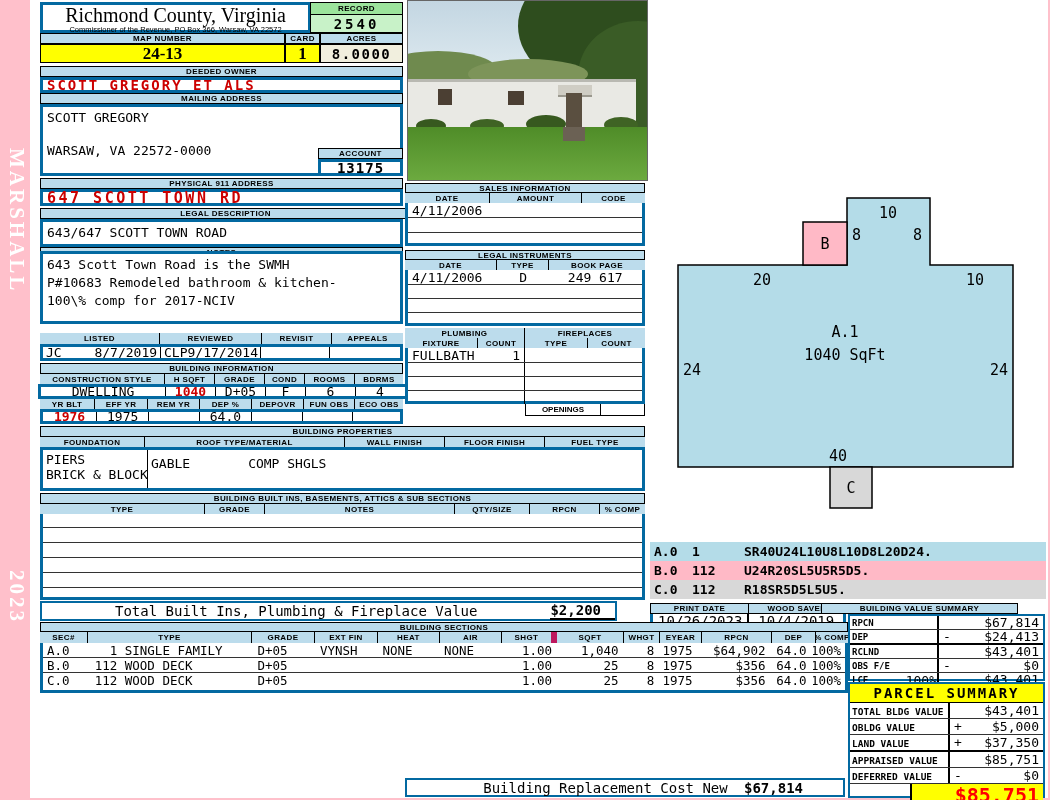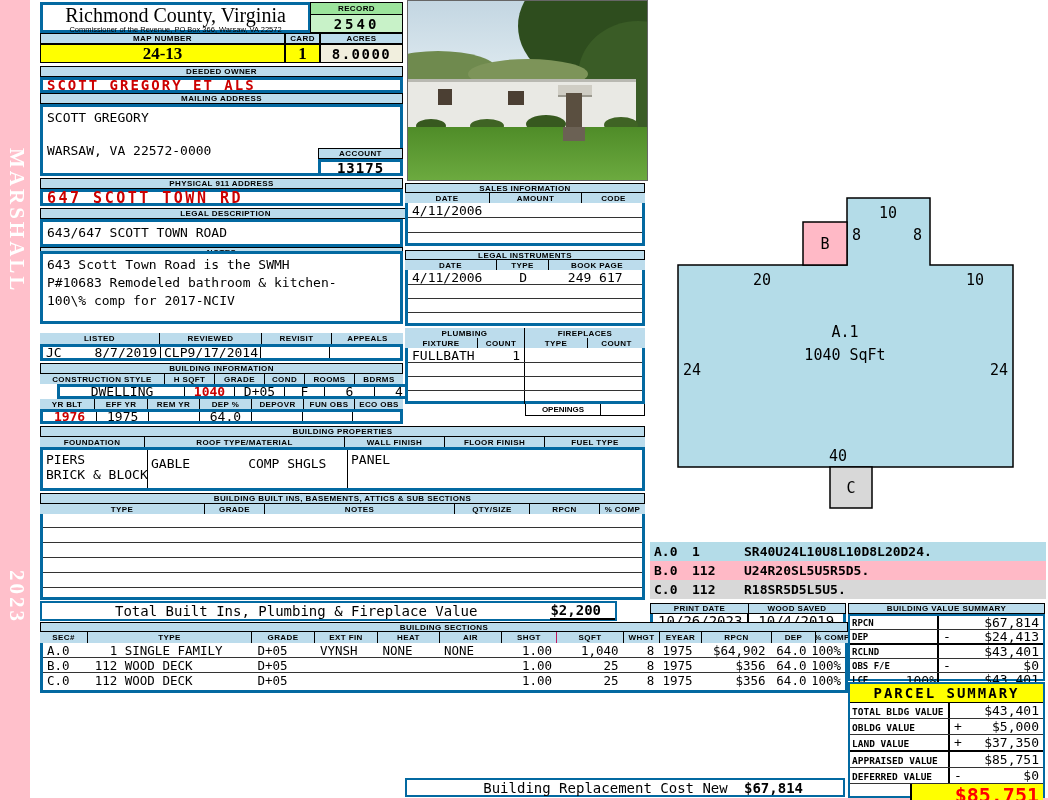--- a/index.html
+++ b/index.html
@@ -93,21 +93,21 @@
 
 <div class="abs hdr" style="left:40px;top:363px;width:363px;height:11px">BUILDING INFORMATION</div>
 <div class="abs cells" style="left:40px;top:374px;width:363px;height:10px">
   <div class="hdr" style="width:125px;border:none;border-right:1px solid #000">CONSTRUCTION STYLE</div>
   <div class="hdr" style="width:50px;border:none;border-right:1px solid #000">H SQFT</div>
   <div class="hdr" style="width:50px;border:none;border-right:1px solid #000">GRADE</div>
   <div class="hdr" style="width:40px;border:none;border-right:1px solid #000">COND</div>
   <div class="hdr" style="width:50px;border:none;border-right:1px solid #000">ROOMS</div>
   <div class="hdr" style="width:48px;border:none">BDRMS</div>
 </div>
-<div class="abs cells box" style="left:57px;top:384px;width:398px;height:15px">
+<div class="abs cells box" style="left:38px;top:384px;width:398px;height:15px">
   <div class="val cc" style="width:125px">DWELLING</div>
   <div class="val cc red" style="width:50px">1040</div>
   <div class="val cc" style="width:50px">D+05</div>
   <div class="val cc" style="width:40px">F</div>
   <div class="val cc" style="width:50px">6</div>
   <div class="val cc" style="width:48px">4</div>
 </div>
 <div class="abs cells" style="left:40px;top:399px;width:363px;height:10px">
   <div class="hdr" style="width:55px;border:none;border-right:1px solid #000">YR BLT</div>
   <div class="hdr" style="width:53px;border:none;border-right:1px solid #000">EFF YR</div>
@@ -131,21 +131,20 @@
 <div class="abs cells" style="left:40px;top:437px;width:605px;height:10px">
   <div class="hdr" style="width:105px;border:none;border-right:1px solid #000">FOUNDATION</div>
   <div class="hdr" style="width:200px;border:none;border-right:1px solid #000">ROOF TYPE/MATERIAL</div>
   <div class="hdr" style="width:100px;border:none;border-right:1px solid #000">WALL FINISH</div>
   <div class="hdr" style="width:100px;border:none;border-right:1px solid #000">FLOOR FINISH</div>
   <div class="hdr" style="width:100px;border:none">FUEL TYPE</div>
 </div>
 <div class="abs cells box" style="left:40px;top:447px;width:605px;height:44px">
   <div class="val" style="width:105px;padding:2px 0 0 3px"><span>PIERS</span><br><span>BRICK &amp; BLOCK</span></div>
   <div class="val" style="width:200px;padding:6px 0 0 3px"><span>GABLE</span><span style="margin-left:58px">COMP SHGLS</span></div>
-  <div class="val" style="width:100px;padding:2px 0 0 3px">PANEL</div>
 </div>
 
 <div class="abs hdr" style="left:40px;top:493px;width:605px;height:11px">BUILDING BUILT INS, BASEMENTS, ATTICS &amp; SUB SECTIONS</div>
 <div class="abs cells" style="left:40px;top:504px;width:605px;height:10px">
   <div class="hdr" style="width:165px;border:none;border-right:1px solid #000">TYPE</div>
   <div class="hdr" style="width:60px;border:none;border-right:1px solid #000">GRADE</div>
   <div class="hdr" style="width:190px;border:none;border-right:1px solid #000">NOTES</div>
   <div class="hdr" style="width:75px;border:none;border-right:1px solid #000">QTY/SIZE</div>
   <div class="hdr" style="width:70px;border:none;border-right:1px solid #000">RPCN</div>
   <div class="hdr" style="width:45px;border:none">% COMP</div>
@@ -283,21 +282,21 @@
 
 <div class="abs cells" style="left:650px;top:603px;width:196px;height:11px">
   <div class="hdr" style="width:98px;border:1px solid #000;border-right:none">PRINT DATE</div>
   <div class="hdr" style="width:98px;border:1px solid #000">WOOD SAVED</div>
 </div>
 <div class="abs cells box" style="left:650px;top:614px;width:196px;height:17px;border-top:none">
   <div class="val14 cc" style="width:98px">10/26/2023</div>
   <div class="val14 cc" style="width:97px;border-left:1px solid #000;border-right:none">10/4/2019</div>
 </div>
 
-<div class="abs hdr" style="left:848px;top:603px;width:197px;height:11px">BUILDING VALUE SUMMARY</div>
+<div class="abs hdr" style="left:821px;top:603px;width:197px;height:11px">BUILDING VALUE SUMMARY</div>
 <div class="abs box" style="left:848px;top:614px;width:197px;height:67px;border-width:2px">
   <div class="cells rowline" style="height:13px">
     <div class="mono b" style="width:89px;font-size:9px;padding:2px 2px 0 2px;border-right:2px solid #000">RPCN</div>
     <div class="val cl" style="width:12px;border:none"></div>
     <div class="val cr" style="flex:1;border:none">$67,814</div>
   </div>
   <div class="cells rowline" style="height:13px;border-bottom:2px solid #000">
     <div class="mono b" style="width:89px;font-size:9px;padding:2px 2px 0 2px;border-right:2px solid #000">DEP</div>
     <div class="val cl" style="width:12px;border:none">-</div>
     <div class="val cr" style="flex:1;border:none">$24,413</div>
@@ -323,21 +322,21 @@
 </div>
 
 <div class="abs hdr" style="left:40px;top:622px;width:808px;height:10px">BUILDING SECTIONS</div>
 <div class="abs cells" style="left:40px;top:632px;width:808px;height:11px">
   <div class="hdr" style="width:48px;border:none;border-right:1px solid #000">SEC#</div>
   <div class="hdr" style="width:164px;border:none;border-right:1px solid #000">TYPE</div>
   <div class="hdr" style="width:63px;border:none;border-right:1px solid #000">GRADE</div>
   <div class="hdr" style="width:63px;border:none;border-right:1px solid #000">EXT FIN</div>
   <div class="hdr" style="width:62px;border:none;border-right:1px solid #000">HEAT</div>
   <div class="hdr" style="width:62px;border:none;border-right:1px solid #000">AIR</div>
-  <div class="hdr" style="width:55px;border:none;border-right:1px solid #be185d">SHGT</div>
+  <div class="hdr" style="width:55px;border:none;border-right:6px solid #be185d">SHGT</div>
   <div class="hdr" style="width:67px;border:none;border-right:1px solid #000">SQFT</div>
   <div class="hdr" style="width:36px;border:none;border-right:1px solid #000">WHGT</div>
   <div class="hdr" style="width:42px;border:none;border-right:1px solid #000">EYEAR</div>
   <div class="hdr" style="width:70px;border:none;border-right:1px solid #000">RPCN</div>
   <div class="hdr" style="width:44px;border:none;border-right:1px solid #000">DEP</div>
   <div class="hdr" style="width:32px;border:none">% COMP</div>
 </div>
 <div class="abs box" style="left:40px;top:643px;width:808px;height:50px;border-top:none;font-size:12.5px">
   <div class="cells rowline val" style="height:14px;font-size:12.5px">
     <div class="cl" style="width:48px;border:none">A.0</div>

